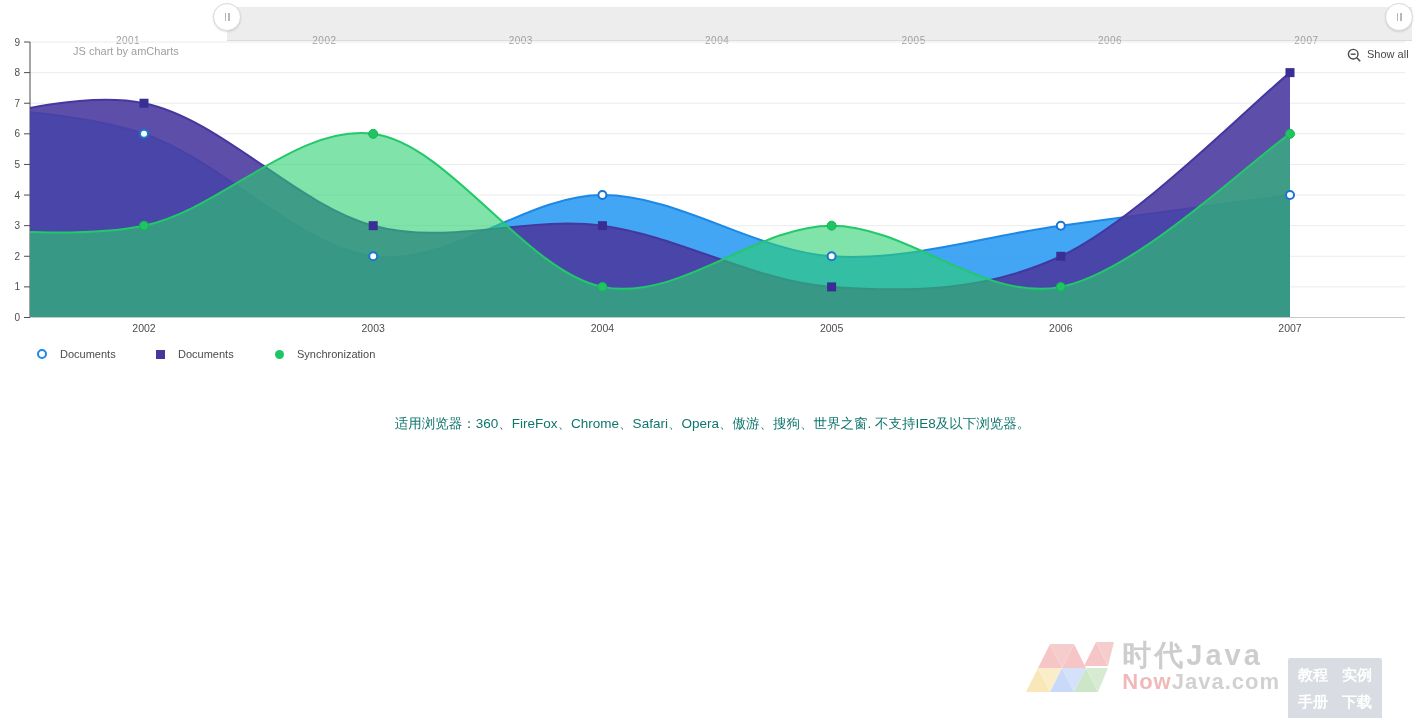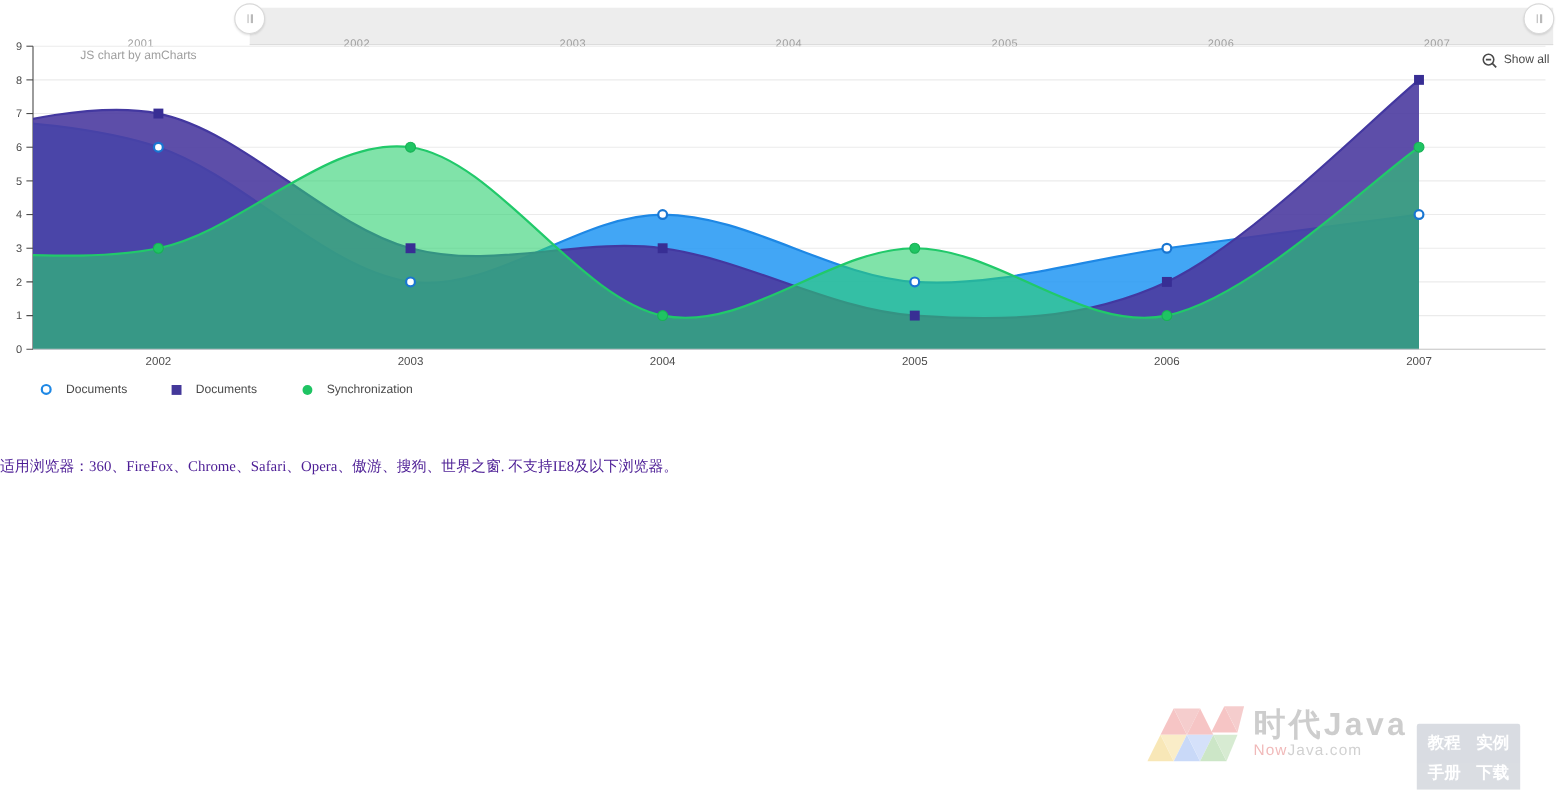--- a/index.html
+++ b/index.html
@@ -21,27 +21,27 @@
 
   
   .legend{position:absolute;left:37px;top:348px;display:flex;}
   .legend-item{display:flex;align-items:center;gap:13px;width:119px;cursor:pointer;}
   .legend-label{font-size:11px;color:#4a4a4a;}
   .m-ring{width:6px;height:6px;border:2px solid #1e88e5;border-radius:50%;background:#fff;}
   .m-square{width:9px;height:9px;background:#44389a;}
   .m-dot{width:9px;height:9px;border-radius:50%;background:#1fc463;}
 
   
-  .note{position:absolute;left:0;top:415px;width:100%;text-align:left;font-size:13.5px;color:#4c1d95;font-family:Liberation Serif, serif;}
+  .note{position:absolute;left:0;top:415px;width:100%;text-align:center;font-size:13.5px;color:#0f766e;}
 
   
   .watermark{position:absolute;right:43px;top:613px;display:flex;align-items:center;gap:8px;opacity:.62;}
   .wm-text{display:flex;flex-direction:column;line-height:1.05;}
   .wm-title{font-size:29px;font-weight:bold;color:#b0b0b0;letter-spacing:3px;}
-  .wm-site{font-size:14px;font-weight:normal;letter-spacing:1px;}
+  .wm-site{font-size:22px;font-weight:bold;letter-spacing:1px;}
   .wm-site .now{color:#e88f8f;}
   .wm-site .rest{color:#b5b5b5;}
   .wm-box{width:74px;background:#c3c8d1;border-radius:2px;padding:8px 10px;display:flex;flex-direction:column;gap:8px;margin-top:45px;}
   .wm-row{display:flex;justify-content:space-between;font-size:15px;font-weight:bold;color:#fff;}
 </style>
 </head>
 <body>
 
 <div class="stage">
 

